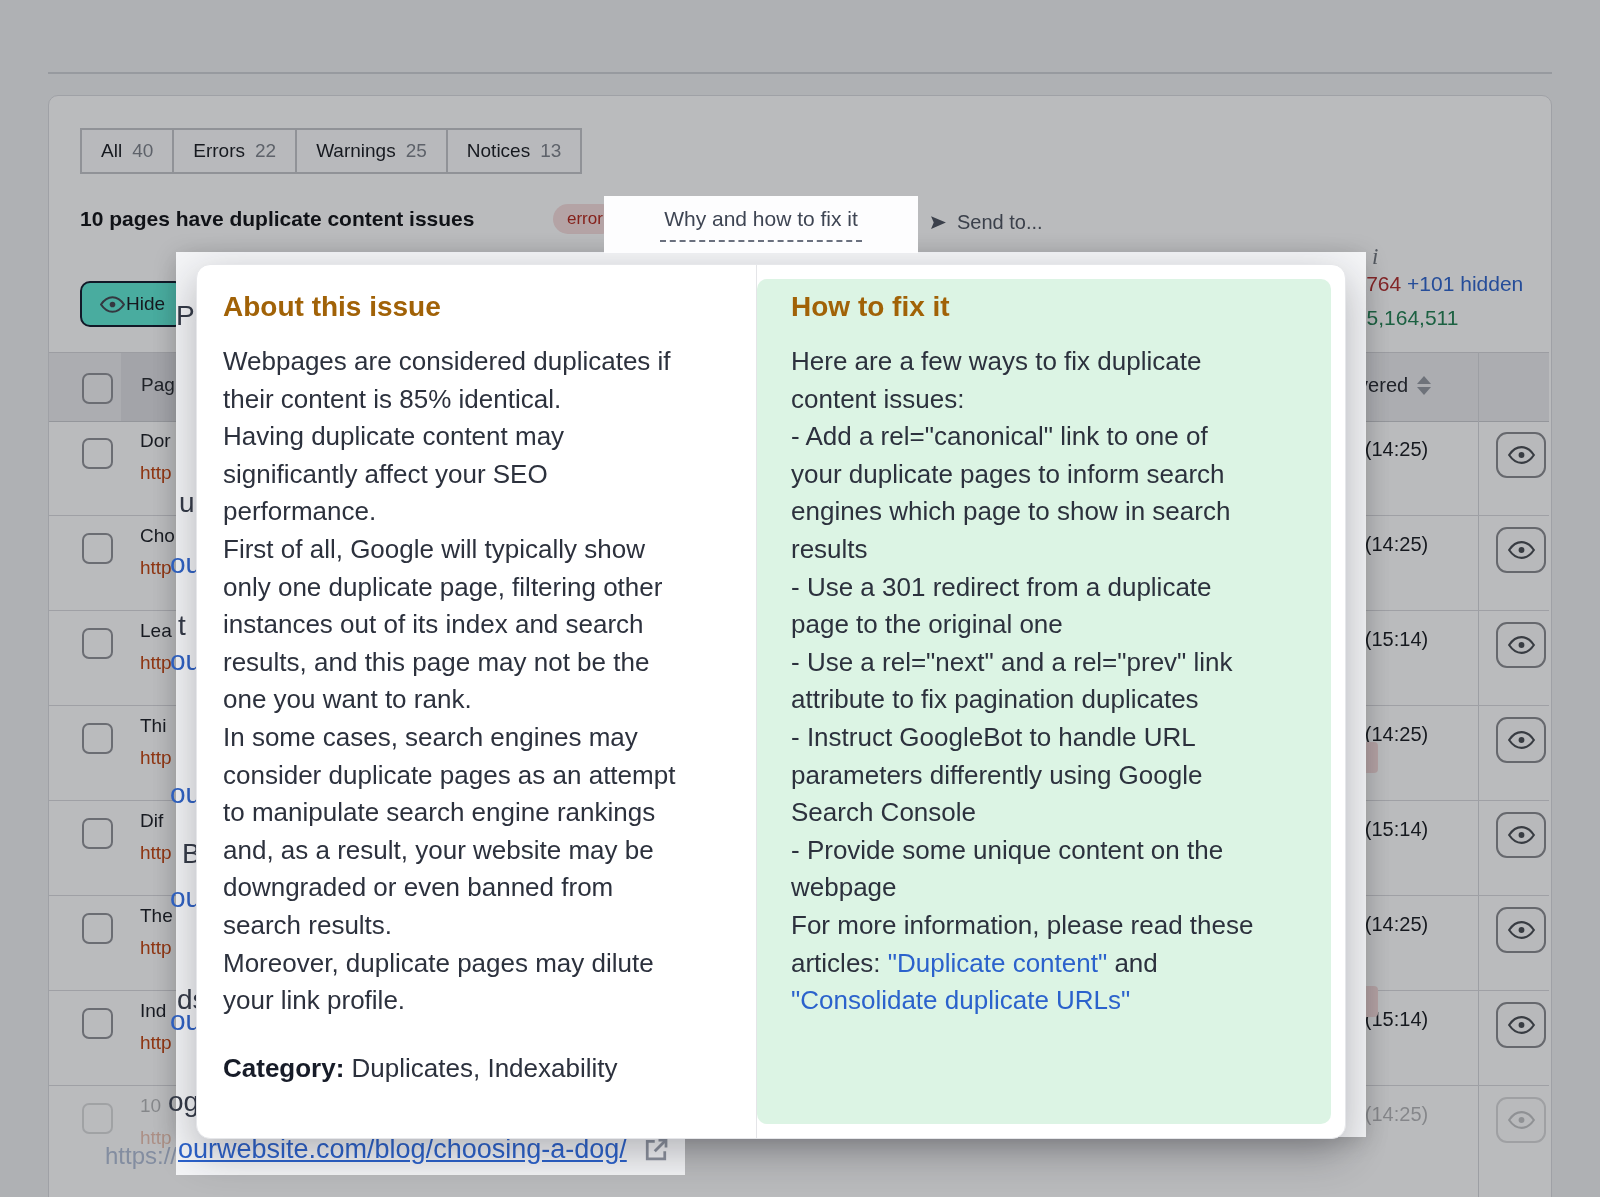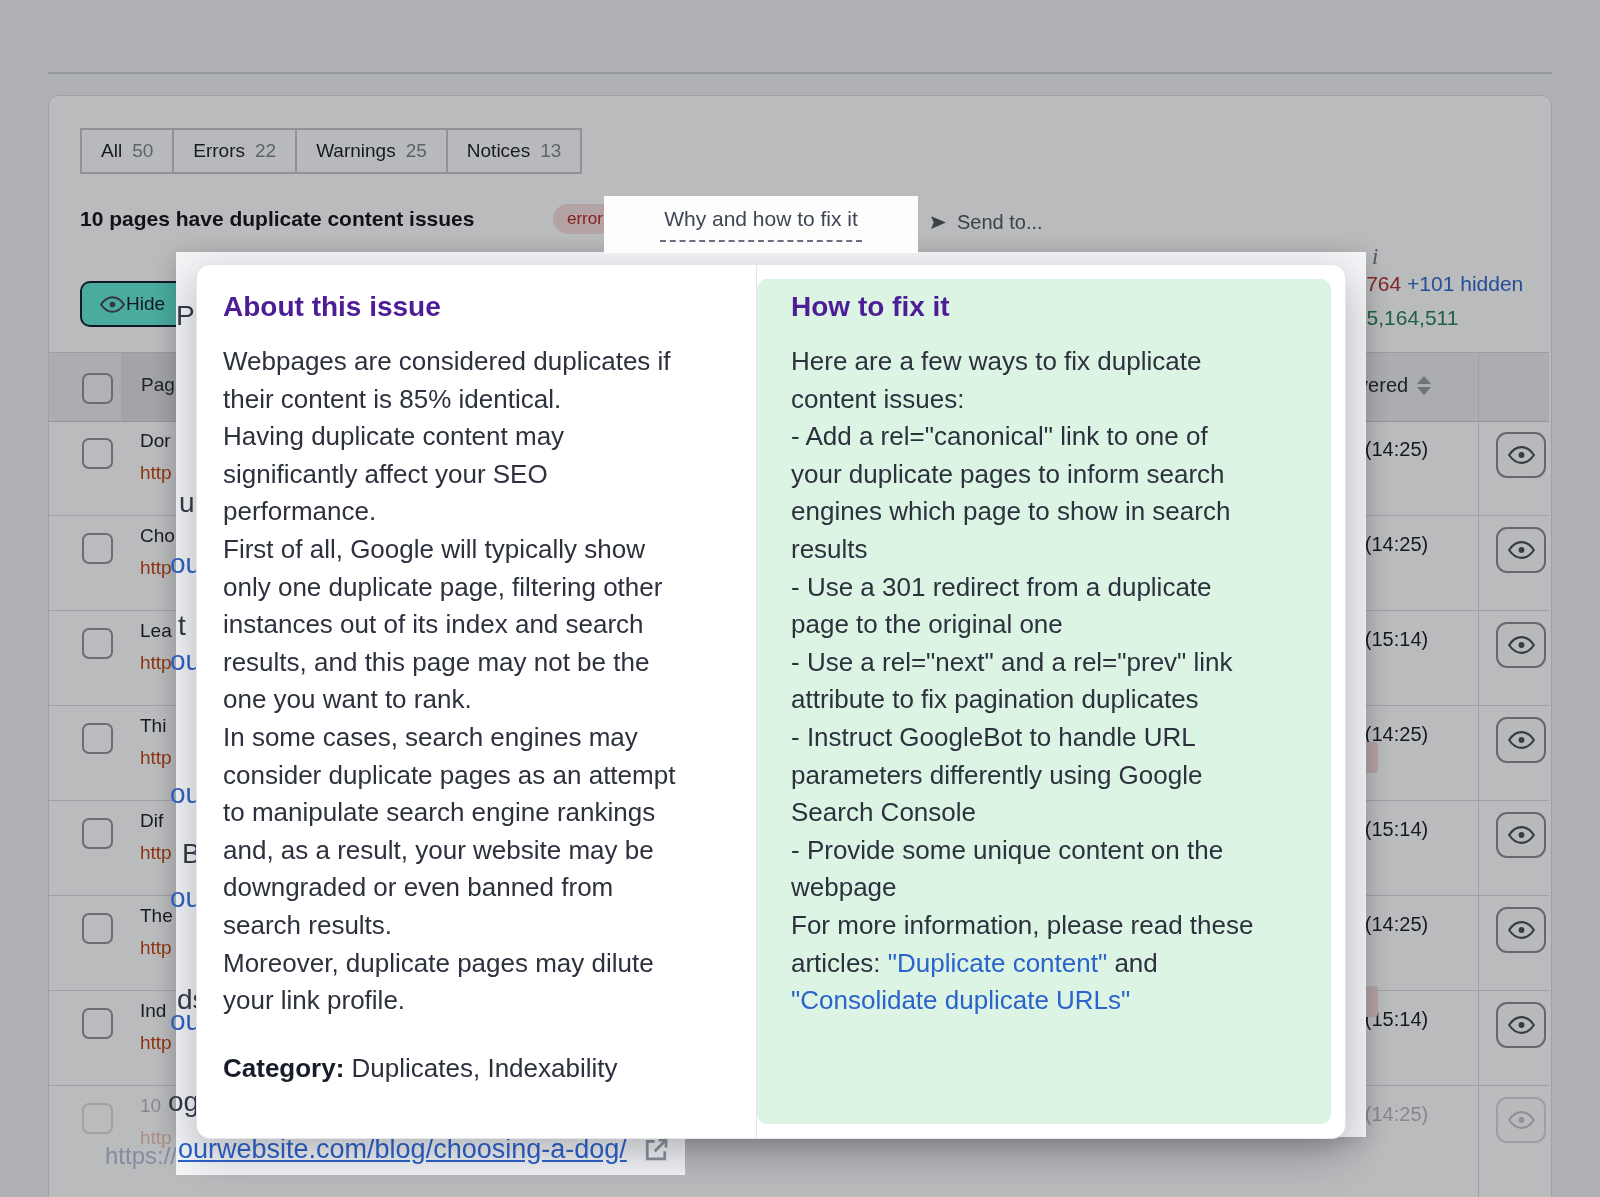--- a/index.html
+++ b/index.html
@@ -59,21 +59,21 @@
             box-shadow:0 4px 22px rgba(0,0,0,.18);}
   .frag{position:absolute;z-index:21;font-size:28px;color:#343a47;}
   .frag.blue{color:#2f62c4;}
   .biglink-box{position:absolute;left:176px;top:1130px;z-index:21;background:#f4f5f7;display:flex;
                align-items:center;gap:14px;padding:4px 14px 10px 2px;}
   .biglink{font-size:27px;color:#2b62cc;text-decoration:underline;cursor:pointer;}
   .card{position:absolute;left:196px;top:264px;width:1148px;height:873px;background:#ffffff;border-radius:14px;
         border:1px solid #e6e7ea;box-shadow:0 14px 42px rgba(25,28,36,.30);z-index:30;}
   .card .vdiv{position:absolute;left:559px;top:0;bottom:0;width:1px;background:#e4e5e8;}
   .greenbox{position:absolute;left:560px;top:14px;width:574px;bottom:14px;background:#dcf4e4;border-radius:10px;}
-  .col-h{position:absolute;font-size:28px;font-weight:700;color:#4c1d95;}
+  .col-h{position:absolute;font-size:28px;font-weight:700;color:#a16207;}
   .col-body{position:absolute;font-size:26px;line-height:37.6px;color:#2c313d;white-space:pre;}
   .about-h{left:26px;top:26px;} .about-body{left:26px;top:78px;}
   .fix-h{left:594px;top:26px;} .fix-body{left:594px;top:78px;}
   .fix-links{position:absolute;left:594px;top:642px;width:520px;font-size:26px;line-height:37.6px;color:#2c313d;}
   .fix-links .plink{color:#2b62cc;cursor:pointer;}
   .category{position:absolute;left:26px;top:788px;font-size:26px;color:#2c313d;}
   .category b{color:#171c28;}
 </style>
 </head>
 <body>
@@ -81,21 +81,21 @@
 <div class="stage">
 
   <div class="bg">
     <div class="tabs-hairline"></div>
 
     <div class="panel"></div>
 
     <div class="pills">
       <div class="pill">
         <span>All</span>
-        <span class="cnt">50</span>
+        <span class="cnt">40</span>
       </div>
       <div class="pill">
         <span>Errors</span>
         <span class="cnt">22</span>
       </div>
       <div class="pill">
         <span>Warnings</span>
         <span class="cnt">25</span>
       </div>
       <div class="pill">

